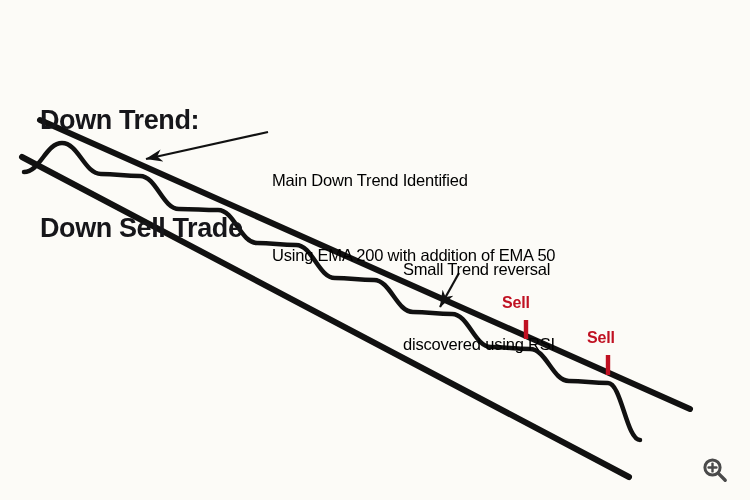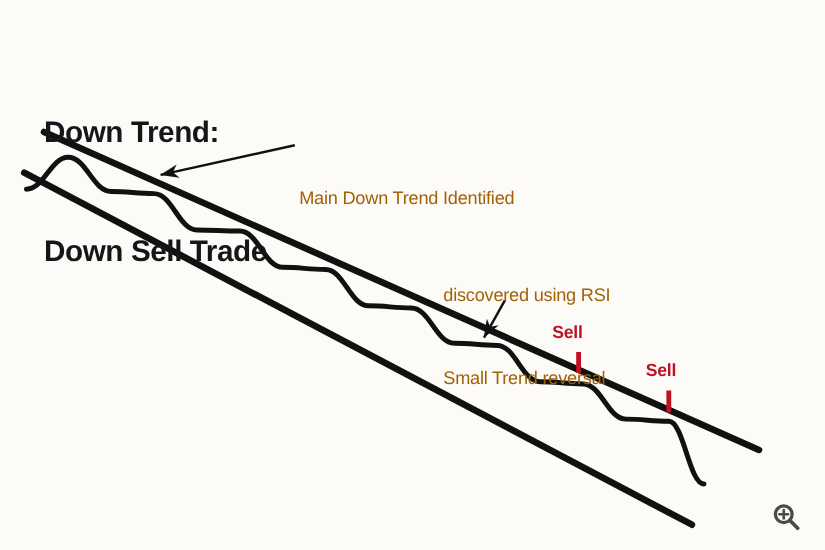--- a/index.html
+++ b/index.html
@@ -24,21 +24,21 @@
     position: absolute;
     left: 0;
     top: 0;
     width: 750px;
     height: 500px;
     display: block;
   }
   .txt {
     position: absolute;
     white-space: pre;
-    color: #a16207;
+    color: #000000;
   }
   #title-block {
     left: 40px;
     top: 30px;
     font-size: 27px;
     font-weight: bold;
     line-height: 36px;
     letter-spacing: -0.4px;
     color: #16161a;
   }
@@ -101,25 +101,26 @@
     <line x1="608" y1="355" x2="608" y2="375" stroke="#c01122" stroke-width="4.4" stroke-linecap="butt"></line>
   </svg>
 
   <div class="txt" id="title-block">
     <span class="title-line">Down Trend:</span>
     <span class="title-line">Down Sell Trade</span>
   </div>
 
   <div class="txt" id="annotation-trend">
     <span class="ann-line">Main Down Trend Identified</span>
+    <span class="ann-line">Using EMA 200 with addition of EMA 50</span>
   </div>
 
   <div class="txt" id="annotation-reversal">
+    <span class="ann-line">Small Trend reversal</span>
     <span class="ann-line">discovered using RSI</span>
-    <span class="ann-line">Small Trend reversal</span>
   </div>
 
   <div class="sell-label" id="sell-label-1">Sell</div>
   <div class="sell-label" id="sell-label-2">Sell</div>
 
   <div id="zoom-icon">
     <svg viewBox="0 0 30 30" width="30" height="30" xmlns="http://www.w3.org/2000/svg">
       <circle cx="12.5" cy="12.5" r="7.6" fill="none" stroke="#4a4a4a" stroke-width="3"></circle>
       <line x1="12.5" y1="8.6" x2="12.5" y2="16.4" stroke="#4a4a4a" stroke-width="2.4" stroke-linecap="round"></line>
       <line x1="8.6" y1="12.5" x2="16.4" y2="12.5" stroke="#4a4a4a" stroke-width="2.4" stroke-linecap="round"></line>

